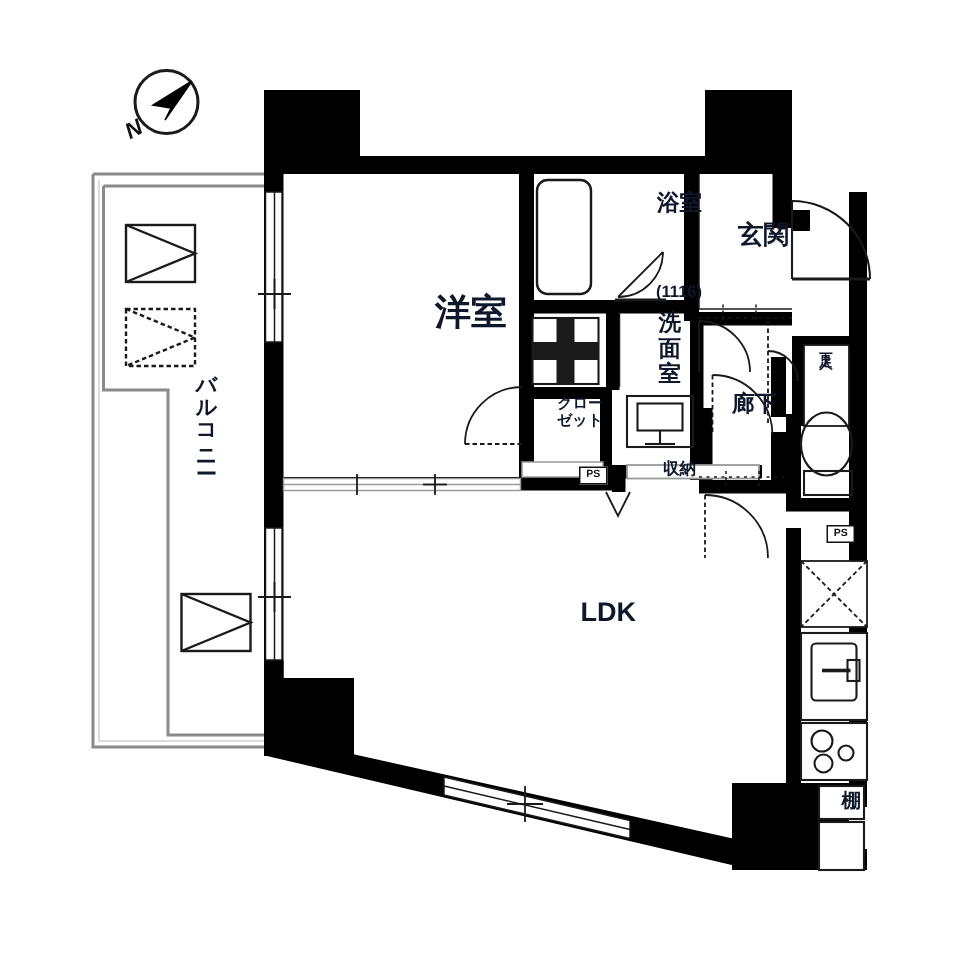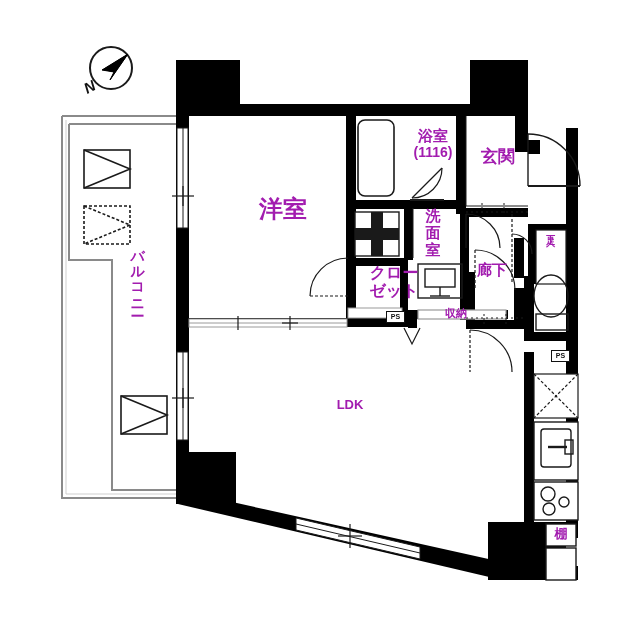--- a/index.html
+++ b/index.html
@@ -1,21 +1,21 @@
 <!DOCTYPE html>
 <html><head>
 <meta charset="utf-8">
 <style>
   html,body{margin:0;padding:0;background:#ffffff;}
   body{width:640px;height:640px;overflow:hidden;
        font-family:"Liberation Sans","DejaVu Sans",sans-serif;color:#111;}
   #plan{position:relative;width:640px;height:640px;background:#fff;}
   #svgroot{position:absolute;left:0;top:0;width:640px;height:640px;}
-  .lbl{position:absolute;text-align:center;line-height:1.08;
-       font-weight:700;color:#a21caf;white-space:nowrap;}
+  .lbl{position:absolute;text-align:right;line-height:1.08;
+       font-weight:700;color:#0f172a;white-space:nowrap;}
   .lbl.two{line-height:1.12;}
   .vert{writing-mode:vertical-rl;text-orientation:upright;letter-spacing:1px;}
   .ps{position:absolute;font-size:7px;font-weight:700;color:#111;
       background:#fff;border:1px solid #111;text-align:center;line-height:9px;}
   .nlab{position:absolute;font-weight:700;font-style:italic;}
 </style>
 </head>
 <body>
 
 <div id="plan">
@@ -262,47 +262,47 @@
     <polygon points="48,10 22,26 34,28" fill="#000000"></polygon>
     <polygon points="48,10 30,36 34,28" fill="#000000"></polygon>
     <polygon points="48,10 22,26 34,28 30,36" fill="#000000" stroke="#000" stroke-width="1"></polygon>
   </svg>
   <div class="nlab" style="left:84px;top:78px;font-size:15px;transform:rotate(-28deg);">N</div>
 
   <div class="lbl two" style="left:228px;top:196px;width:110px;font-size:24px;">
     <div>洋室</div>
   </div>
 
-  <div class="lbl two" style="left:290px;top:398px;width:120px;font-size:13px;">
+  <div class="lbl two" style="left:304px;top:398px;width:120px;font-size:18px;">
     <div>LDK</div>
   </div>
 
   <div class="lbl two" style="left:398px;top:128px;width:70px;font-size:15px;">
     <div>浴室</div>
-    <div style="font-size:14px;">(1116)</div>
+    <div style="font-size:11px;margin-top:44px;">(1116)</div>
   </div>
 
   <div class="lbl" style="left:412px;top:208px;width:42px;font-size:15px;line-height:1.12;">
     <div>洗</div>
     <div>面</div>
     <div>室</div>
   </div>
 
   <div class="lbl" style="left:470px;top:148px;width:56px;font-size:17px;">玄関</div>
 
   <div class="lbl" style="left:466px;top:262px;width:52px;font-size:15px;">廊下</div>
 
   <div class="lbl vert" style="left:130px;top:240px;font-size:14px;">バルコニー</div>
 
-  <div class="lbl two" style="left:366px;top:264px;width:56px;font-size:16px;">
+  <div class="lbl two" style="left:346px;top:264px;width:56px;font-size:10px;">
     <div>クロー</div>
     <div>ゼット</div>
   </div>
 
-  <div class="lbl" style="left:420px;top:308px;width:44px;font-size:11px;margin-left:14px;">収納</div>
+  <div class="lbl" style="left:420px;top:308px;width:44px;font-size:11px;">収納</div>
 
   <div class="lbl vert" style="left:545px;top:228px;font-size:9px;">下足入</div>
 
   <div class="lbl" style="left:548px;top:527px;width:26px;font-size:13px;">棚</div>
 
   <div class="ps" style="left:386px;top:311px;width:17px;height:10px;">PS</div>
   <div class="ps" style="left:551px;top:350px;width:17px;height:10px;">PS</div>
 
 </div>
 

